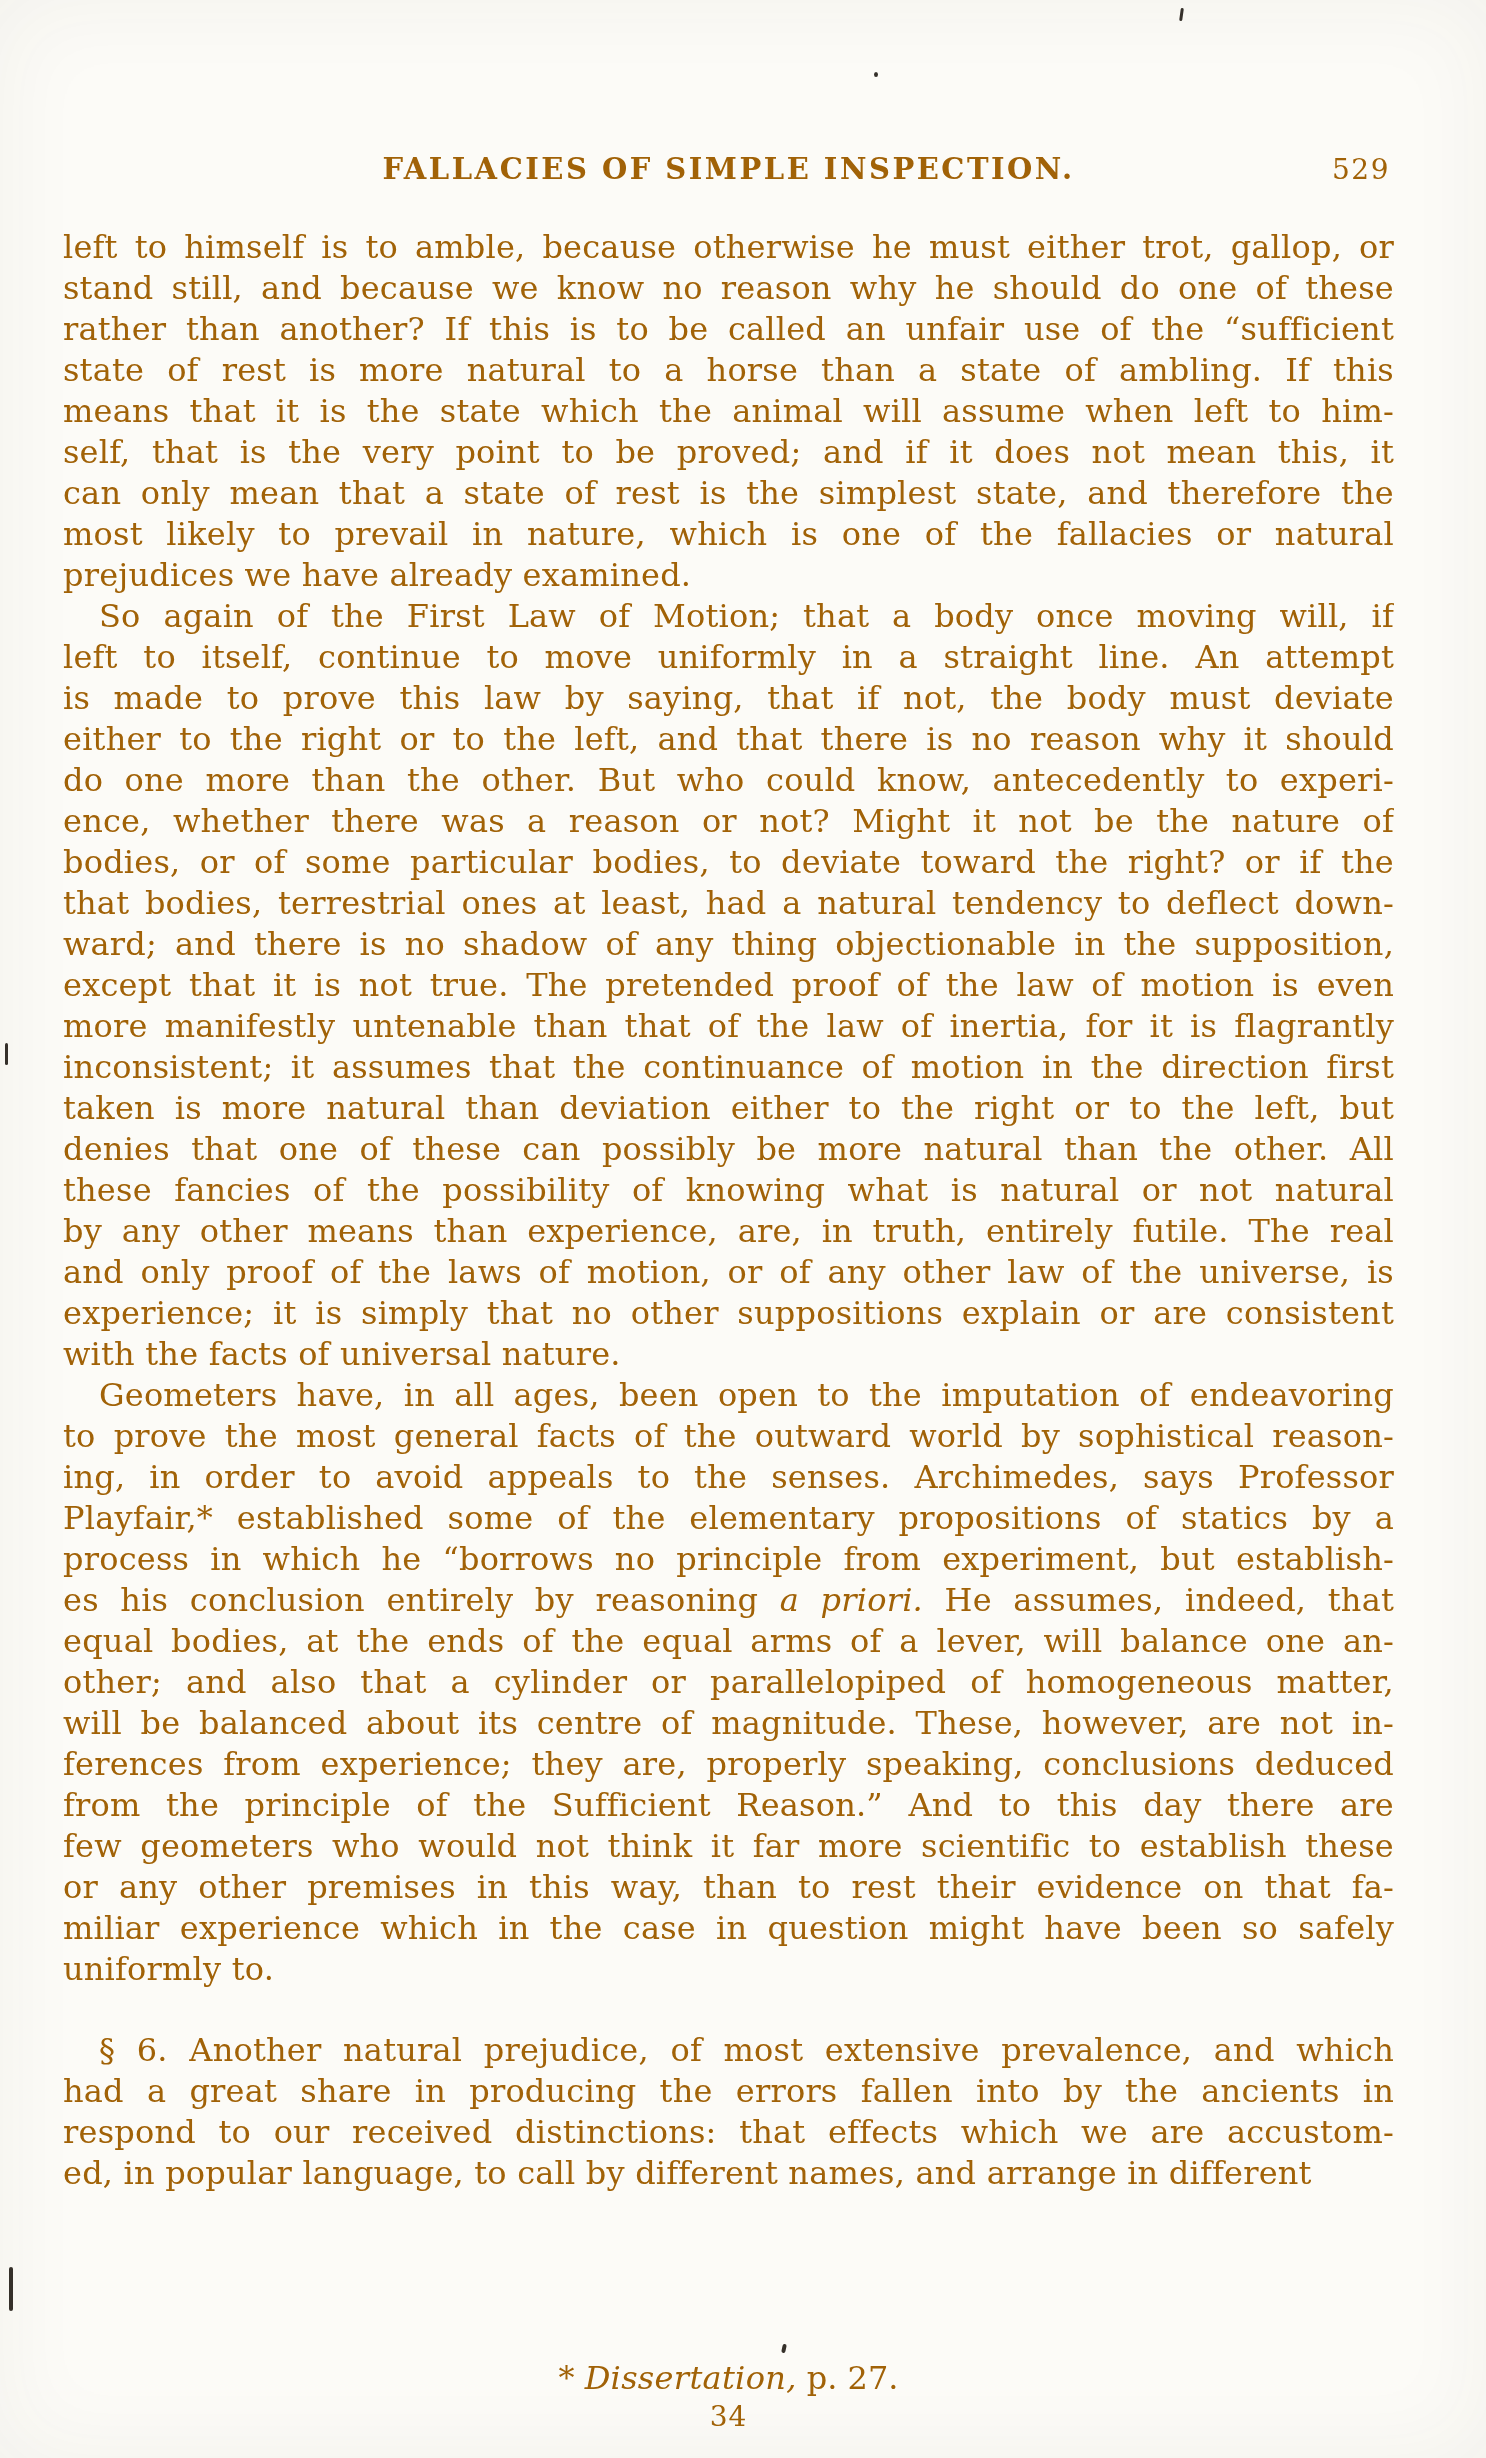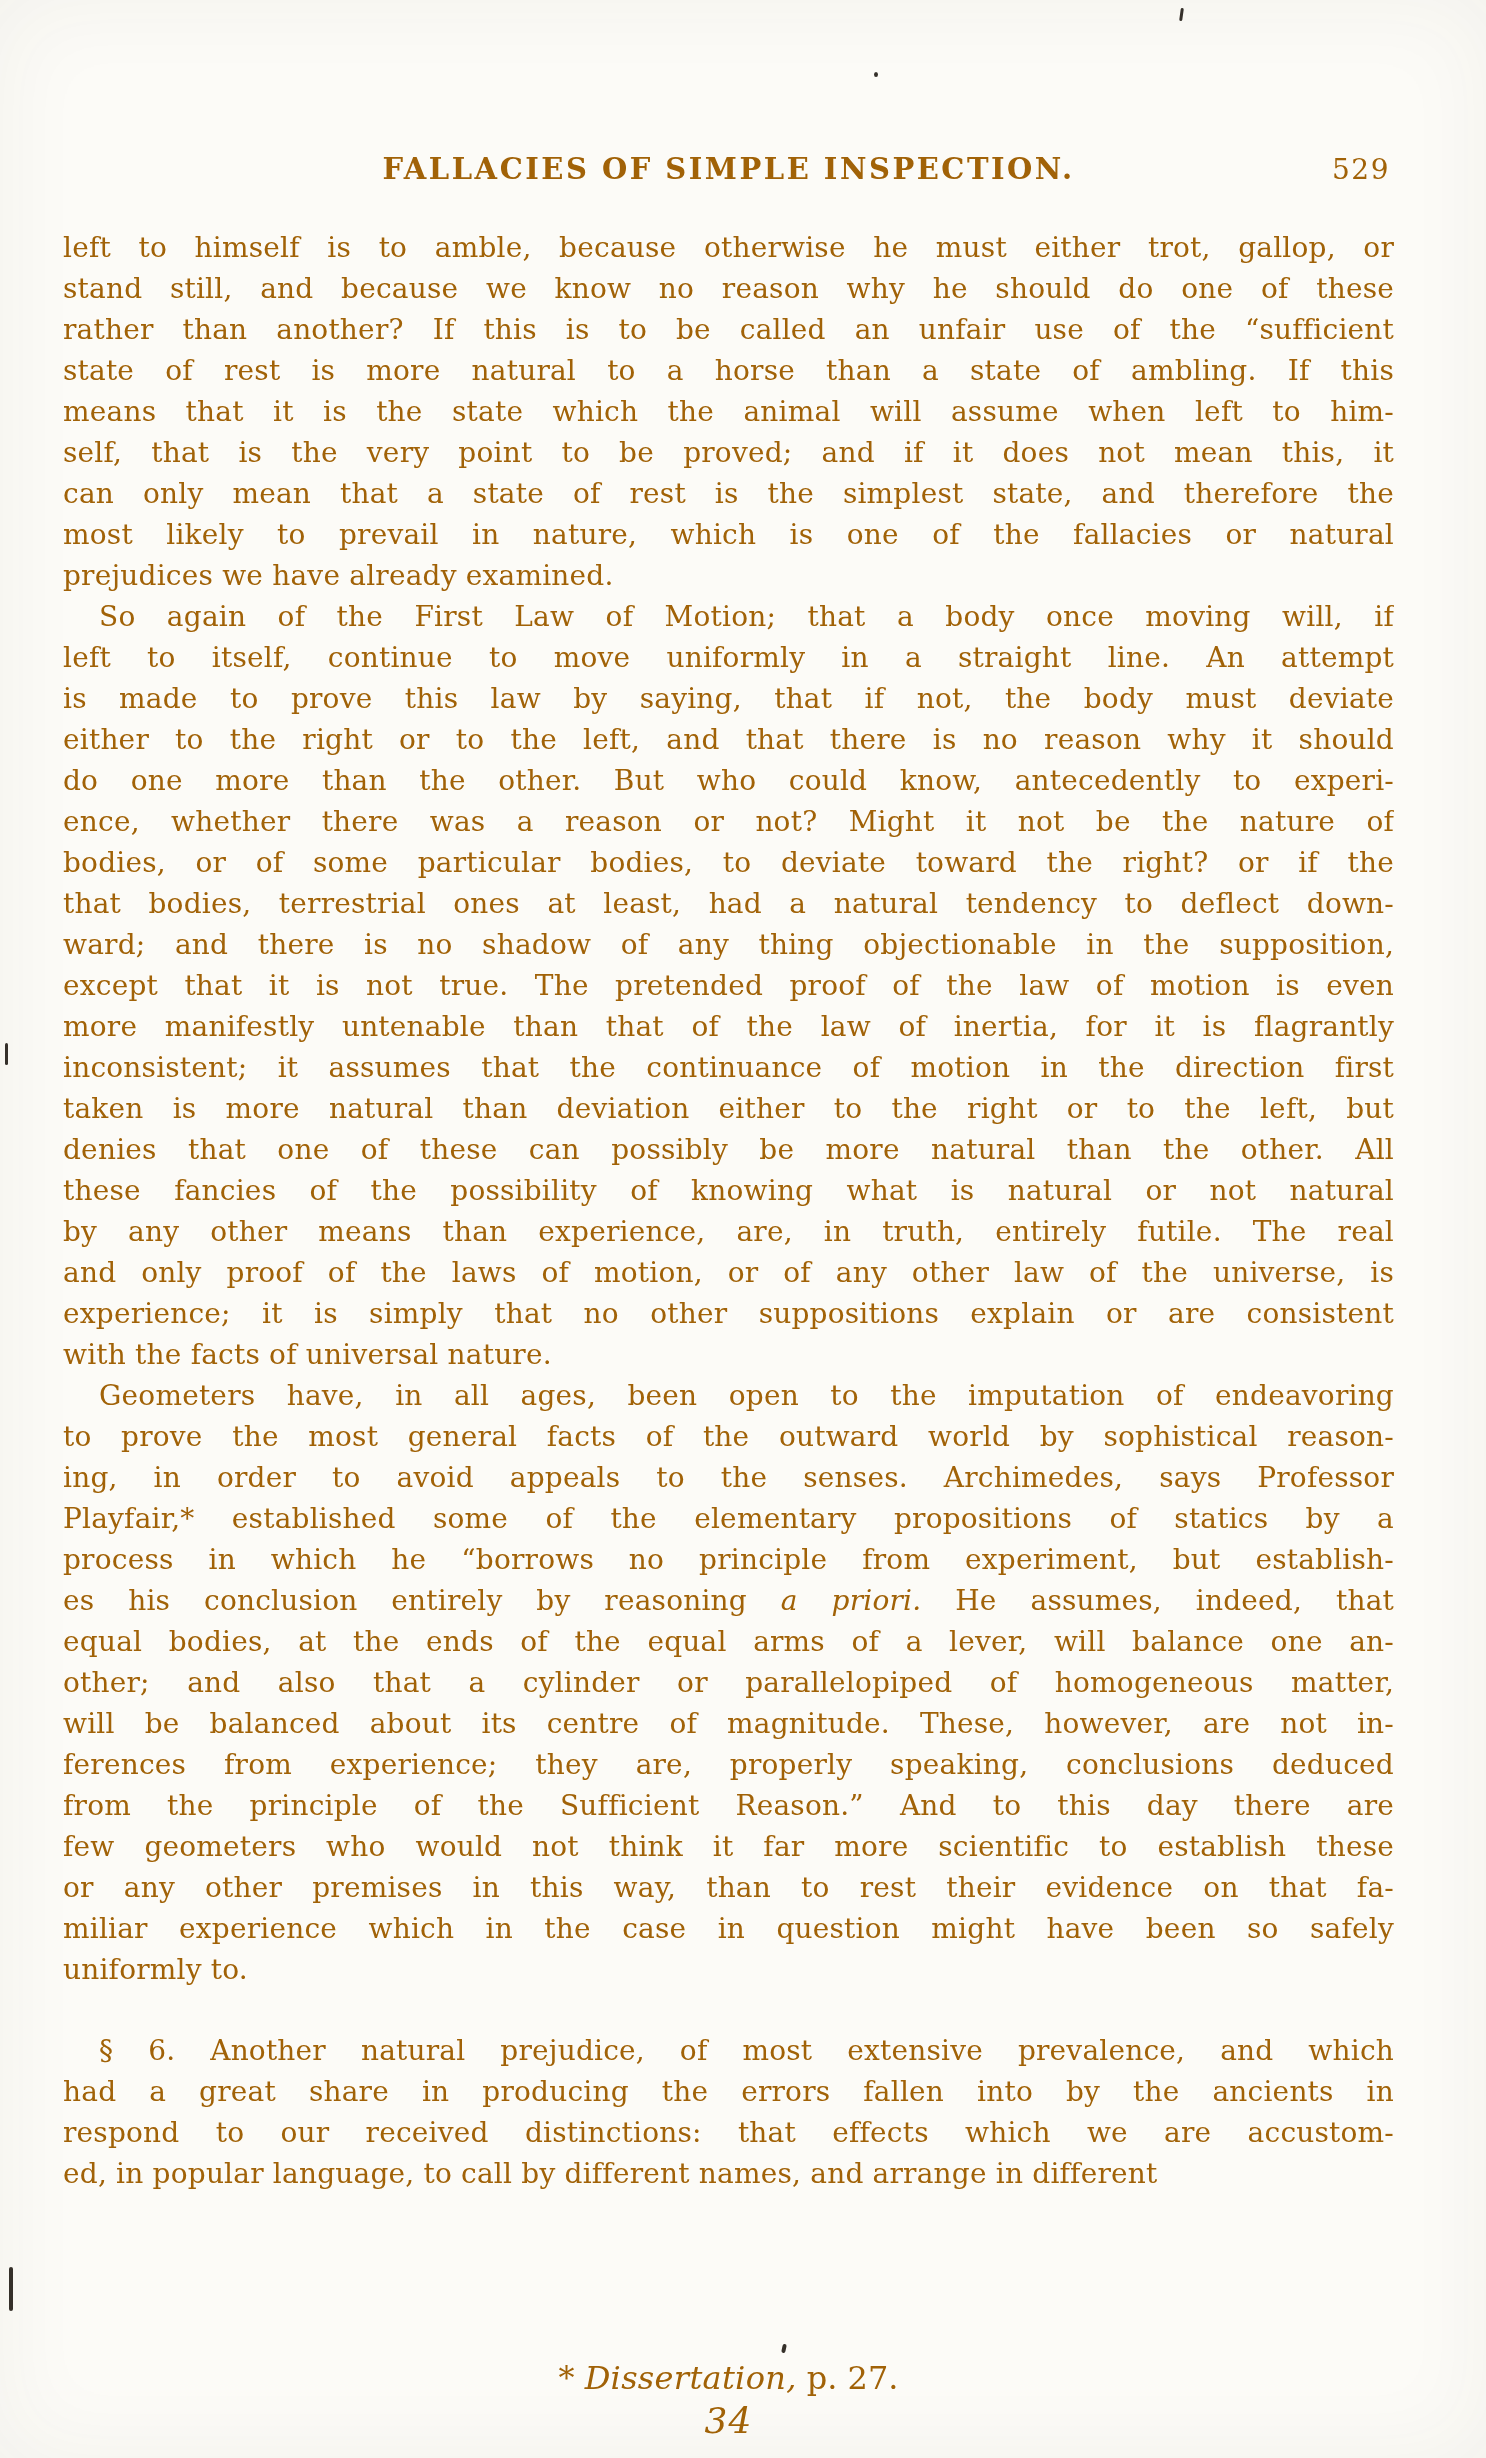--- a/index.html
+++ b/index.html
@@ -39,21 +39,21 @@
     letter-spacing: 1.5px;
   }
 
   .text-block {
     position: absolute;
     top: 227px;
     left: 63px;
     width: 1331px;
   }
   .line {
-    font-size: 28px;
+    font-size: 32px;
     line-height: 41px;
     height: 41px;
     letter-spacing: 0.2px;
     text-align: justify;
     text-align-last: justify;
     text-justify: inter-word;
     overflow: hidden;
     white-space: nowrap;
   }
   .line.last-line {
@@ -73,23 +73,22 @@
     width: 1331px;
     text-align: center;
   }
   .footnote {
     font-size: 32px;
     line-height: 32px;
   }
   .footnote i { letter-spacing: 0.3px; }
   .footer-page-number {
     margin-top: 6px;
-    font-size: 36px;
+    font-size: 28px;
     letter-spacing: 1px;
-    font-style: italic;
   }
 
   
   .speck {
     position: absolute;
     background: #35302a;
     border-radius: 2px;
   }
   .speck-1 { left: 1180px; top: 8px;   width: 3px; height: 13px; transform: rotate(8deg); }
   .speck-2 { left: 874px;  top: 72px;  width: 4px; height: 5px;  border-radius: 50%; }

